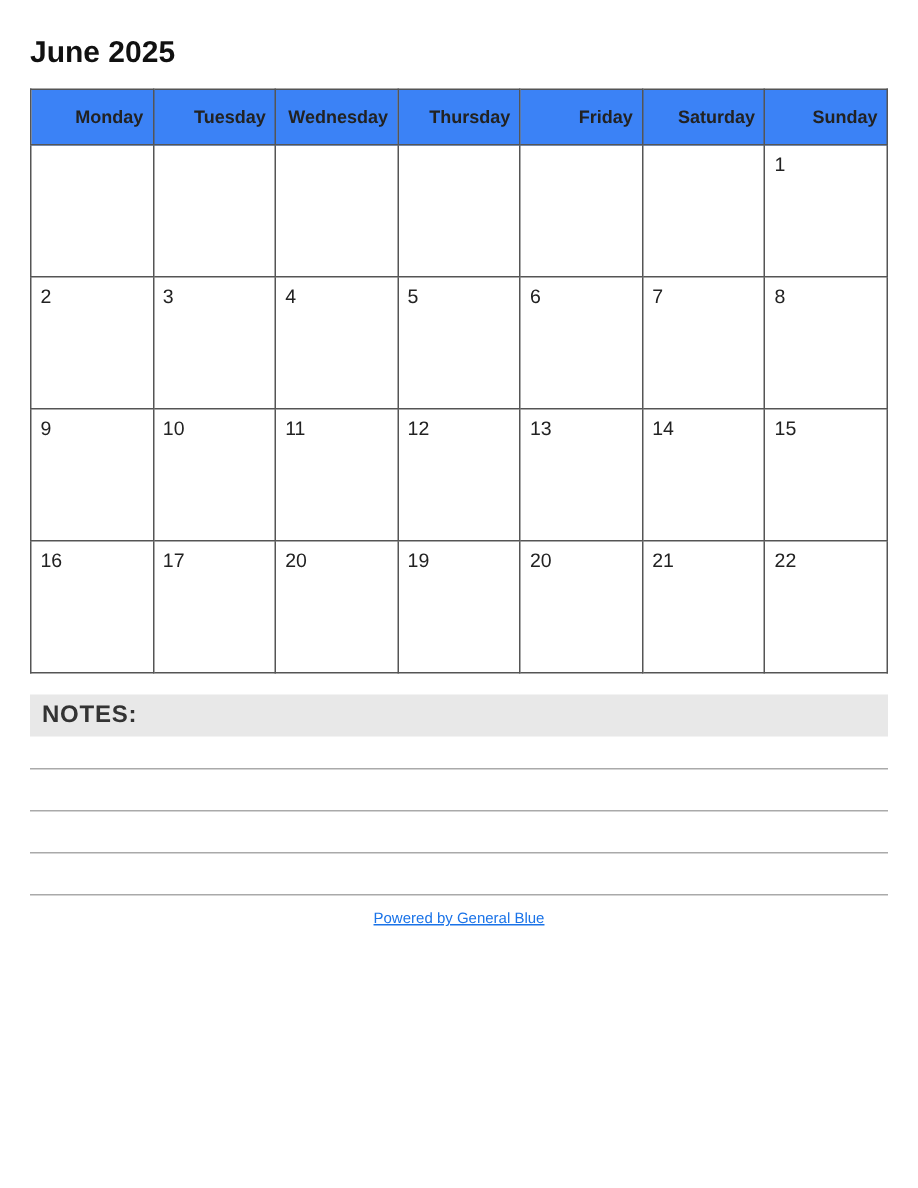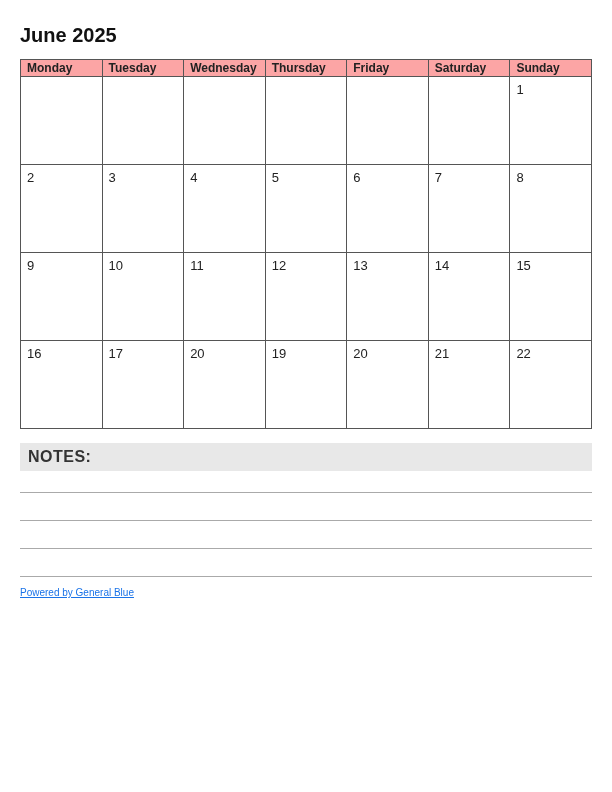--- a/index.html
+++ b/index.html
@@ -21,23 +21,23 @@
     }
 
     .calendar-table {
       width: 100%;
       border-collapse: collapse;
       border: 1.5px solid #555;
     }
 
     .calendar-table th {
       border: 1px solid #555;
-      background: #fca5a5;
-      text-align: left;
-      padding: 1px 6px;
+      background: #3b82f6;
+      text-align: right;
+      padding: 11px 6px;
       font-size: 12px;
       font-weight: bold;
     }
 
     .calendar-table td {
       border: 1px solid #555;
       vertical-align: top;
       padding: 5px 6px;
       height: 88px;
       font-size: 13px;
@@ -65,21 +65,21 @@
     .notes-line {
       border: none;
       border-bottom: 1px solid #aaa;
       display: block;
       width: 100%;
       margin-bottom: 10px;
       height: 18px;
     }
 
     .powered-by {
-      text-align: left;
+      text-align: center;
       font-size: 10px;
       margin-top: 8px;
     }
 
     .powered-by a {
       color: #1a73e8;
       text-decoration: underline;
     }
   </style>
 </head>

